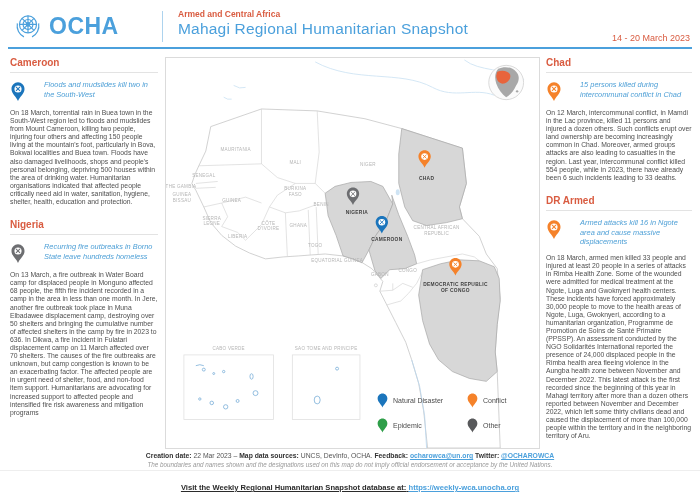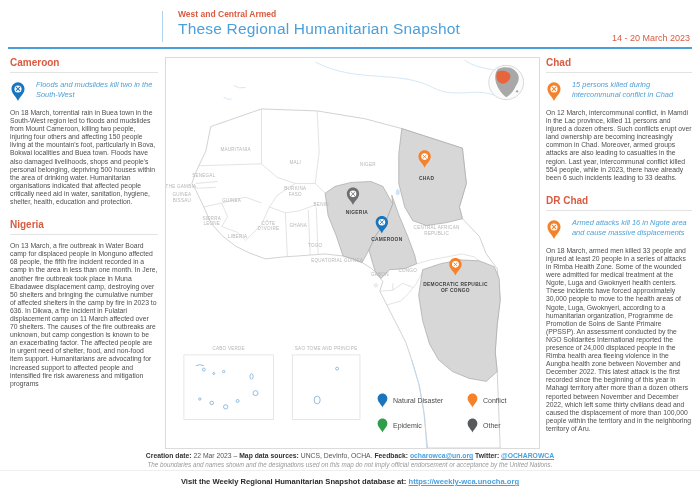--- a/index.html
+++ b/index.html
@@ -20,21 +20,21 @@
   .header-rule{position:absolute;top:47px;left:8px;right:8px;height:2px;background:#4BA0DC;}
   
   .col{position:absolute;top:57px;}
   .col-left{left:10px;width:148px;}
   .col-right{left:546px;width:146px;}
   .section{margin-bottom:13px;}
   .section h2{
     font-size:10px;font-weight:bold;color:#D95C41;margin:0 0 7px 0;
     border-bottom:1px solid #E3E3E3;padding-bottom:4px;
   }
-  .headline-row{display:flex;gap:10px;margin-bottom:7px;align-items:flex-start;}
+  .headline-row{display:flex;gap:18px;margin-bottom:7px;align-items:flex-start;}
   .hazard-pin{flex-shrink:0;margin-top:1px;}
   .headline{font-size:7.4px;font-style:italic;color:#4D9FD6;line-height:1.32;}
   .body-text{font-size:6.8px;line-height:8.1px;color:#4F4F4F;margin:0;}
   
   .map-panel{
     position:absolute;left:165px;top:57px;width:375px;height:392px;
     border:1px solid #DBDBDB;box-sizing:border-box;background:#fff;
   }
   .map-panel svg.mainmap{display:block;}
   .mlabel{font-size:4.6px;fill:#B5B5B5;letter-spacing:.25px;text-anchor:middle;font-family:"Liberation Sans",sans-serif;}
@@ -44,31 +44,43 @@
     grid-template-columns:86px 58px;row-gap:8px;column-gap:4px;
   }
   .legend-item{display:flex;align-items:center;gap:5px;font-size:7px;color:#4D4D4D;}
   
   .footer-line1{position:absolute;top:452px;left:0;width:700px;text-align:center;font-size:6.8px;color:#555;}
   .footer-line1 b{color:#333;}
   .footer-line1 a,.visit-bar a{color:#4BA0DC;font-weight:bold;text-decoration:underline;cursor:pointer;}
   .footer-line2{position:absolute;top:461px;left:0;width:700px;text-align:center;font-size:6.3px;font-style:italic;color:#999;}
   .visit-bar{
     position:absolute;top:470px;left:0;width:700px;text-align:center;
-    border-top:1px solid #EEEEEE;padding-top:6px;font-size:7.6px;font-weight:bold;color:#2B2B2B;
+    border-top:1px solid #EEEEEE;padding-top:12px;font-size:7.6px;font-weight:bold;color:#2B2B2B;text-decoration:underline;
   }
 </style>
 </head>
 <body>
 
 <div class="header">
+  <div class="logo-wrap">
+    <svg width="32" height="34" viewBox="0 0 30 30">
+      <g stroke="#4BA0DC" fill="none" stroke-width="1.1">
+        <circle cx="15" cy="13.5" r="8"></circle>
+        <circle cx="15" cy="13.5" r="4.6"></circle>
+        <circle cx="15" cy="13.5" r="1.6"></circle>
+        <path d="M7,13.5 H23 M15,5.5 V21.5 M9.4,7.9 L20.6,19.1 M20.6,7.9 L9.4,19.1"></path>
+        <path d="M5,12.5 C4,18 6.8,23 11.2,25.2 M25,12.5 C26,18 23.2,23 18.8,25.2"></path>
+      </g>
+    </svg>
+    <span class="ocha-wordmark">OCHA</span>
+  </div>
   <div class="header-divider"></div>
   <div class="title-block">
-    <div class="region-label">West and Central Armed</div>
-    <div class="main-title">These Regional Humanitarian Snapshot</div>
+    <div class="region-label">Armed and Central Africa</div>
+    <div class="main-title">Mahagi Regional Humanitarian Snapshot</div>
   </div>
   <div class="date-range">14 - 20 March 2023</div>
 </div>
 <div class="header-rule"></div>
 
 <div class="col col-left">
 
   <div class="section">
     <h2>Cameroon</h2>
     <div class="headline-row">
@@ -77,20 +89,28 @@
         <circle cx="0" cy="-11.4" r="3.4" fill="#fff"></circle>
         <path d="M-1.9,-13.3 L1.9,-9.5 M-1.9,-9.5 L1.9,-13.3" fill="none" stroke-width="1" stroke="#1B75BC"></path>
       </svg>
       <div class="headline">Floods and mudslides kill two in the South-West</div>
     </div>
     <p class="body-text">On 18 March, torrential rain in Buea town in the South-West region led to floods and mudslides from Mount Cameroon, killing two people, injuring four others and affecting 150 people living at the mountain's foot, particularly in Bova, Bokwai localities and Buea town. Floods have also damaged livelihoods, shops and people's personal belonging, depriving 500 houses within the area of drinking water. Humanitarian organisations indicated that affected people critically need aid in water, sanitation, hygiene, shelter, health, education and protection.</p>
   </div>
 
   <div class="section">
     <h2>Nigeria</h2>
+    <div class="headline-row">
+      <svg class="hazard-pin" width="16" height="21" viewBox="-7 -19 14 20">
+        <path d="M0 0 C-1.6,-4.2 -6.2,-6.8 -6.2,-11.4 C-6.2,-15 -3.4,-17.8 0,-17.8 C3.4,-17.8 6.2,-15 6.2,-11.4 C6.2,-6.8 1.6,-4.2 0,0 Z" fill="#6D6E71"></path>
+        <circle cx="0" cy="-11.4" r="3.4" fill="#fff"></circle>
+        <path d="M-1.9,-13.3 L1.9,-9.5 M-1.9,-9.5 L1.9,-13.3" fill="none" stroke-width="1" stroke="#6D6E71"></path>
+      </svg>
+      <div class="headline">Recurring fire outbreaks in Borno State leave hundreds homeless</div>
+    </div>
     <p class="body-text">On 13 March, a fire outbreak in Water Board camp for displaced people in Monguno affected 68 people, the fifth fire incident recorded in a camp in the area in less than one month. In Jere, another fire outbreak took place in Muna Elbadawee displacement camp, destroying over 50 shelters and bringing the cumulative number of affected shelters in the camp by fire in 2023 to 636. In Dikwa, a fire incident in Fulatari displacement camp on 11 March affected over 70 shelters. The causes of the fire outbreaks are unknown, but camp congestion is known to be an exacerbating factor. The affected people are in urgent need of shelter, food, and non-food item support. Humanitarians are advocating for increased support to affected people and intensified fire risk awareness and mitigation programs</p>
   </div>
 
 </div>
 
 <div class="col col-right">
 
   <div class="section">
     <h2>Chad</h2>
     <div class="headline-row">
@@ -98,21 +118,21 @@
         <path d="M0 0 C-1.6,-4.2 -6.2,-6.8 -6.2,-11.4 C-6.2,-15 -3.4,-17.8 0,-17.8 C3.4,-17.8 6.2,-15 6.2,-11.4 C6.2,-6.8 1.6,-4.2 0,0 Z" fill="#F5822A"></path>
         <circle cx="0" cy="-11.4" r="3.4" fill="#fff"></circle>
         <path d="M-1.9,-13.3 L1.9,-9.5 M-1.9,-9.5 L1.9,-13.3" fill="none" stroke-width="1" stroke="#F5822A"></path>
       </svg>
       <div class="headline">15 persons killed during intercommunal conflict in Chad</div>
     </div>
     <p class="body-text">On 12 March, intercommunal conflict, in Mamdi in the Lac province, killed 11 persons and injured a dozen others. Such conflicts erupt over land ownership are becoming increasingly common in Chad. Moreover, armed groups attacks are also leading to casualties in the region. Last year, intercommunal conflict killed 554 people, while in 2023, there have already been 6 such incidents leading to 33 deaths.</p>
   </div>
 
   <div class="section">
-    <h2>DR Chad</h2>
+    <h2>DR Armed</h2>
     <div class="headline-row">
       <svg class="hazard-pin" width="16" height="21" viewBox="-7 -19 14 20">
         <path d="M0 0 C-1.6,-4.2 -6.2,-6.8 -6.2,-11.4 C-6.2,-15 -3.4,-17.8 0,-17.8 C3.4,-17.8 6.2,-15 6.2,-11.4 C6.2,-6.8 1.6,-4.2 0,0 Z" fill="#F5822A"></path>
         <circle cx="0" cy="-11.4" r="3.4" fill="#fff"></circle>
         <path d="M-1.9,-13.3 L1.9,-9.5 M-1.9,-9.5 L1.9,-13.3" fill="none" stroke-width="1" stroke="#F5822A"></path>
       </svg>
       <div class="headline">Armed attacks kill 16 in Ngote area and cause massive displacements</div>
     </div>
     <p class="body-text">On 18 March, armed men killed 33 people and injured at least 20 people in a series of attacks in Rimba Health Zone. Some of the wounded were admitted for medical treatment at the Ngote, Luga and Gwoknyeri health centers. These incidents have forced approximately 30,000 people to move to the health areas of Ngote, Luga, Gwoknyeri, according to a humanitarian organization, Programme de Promotion de Soins de Santé Primaire (PPSSP). An assessment conducted by the NGO Solidarités International reported the presence of 24,000 displaced people in the Rimba health area fleeing violence in the Aungba health zone between November and December 2022. This latest attack is the first recorded since the beginning of this year in Mahagi territory after more than a dozen others reported between November and December 2022, which left some thirty civilians dead and caused the displacement of more than 100,000 people within the territory and in the neighboring territory of Aru.</p>
   </div>

